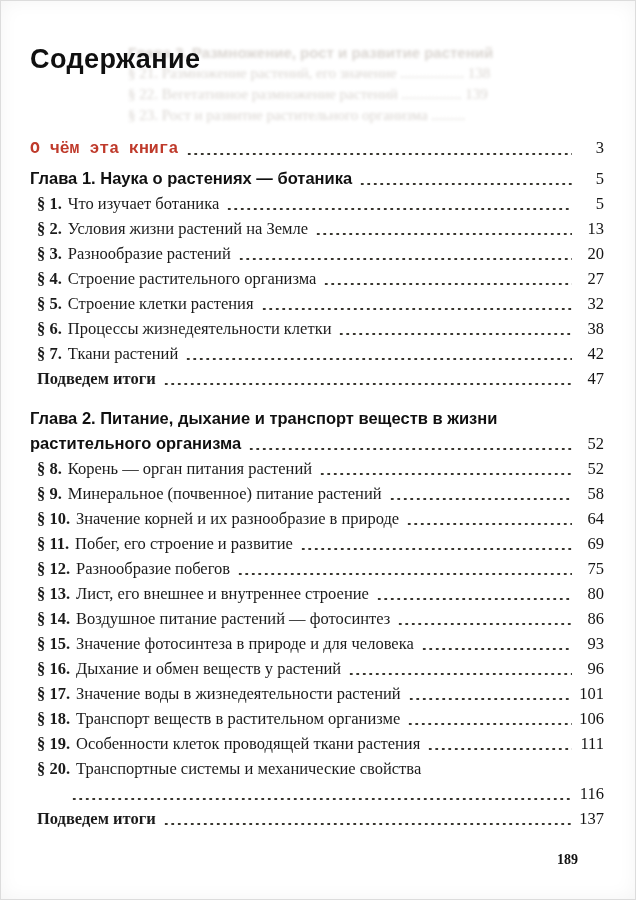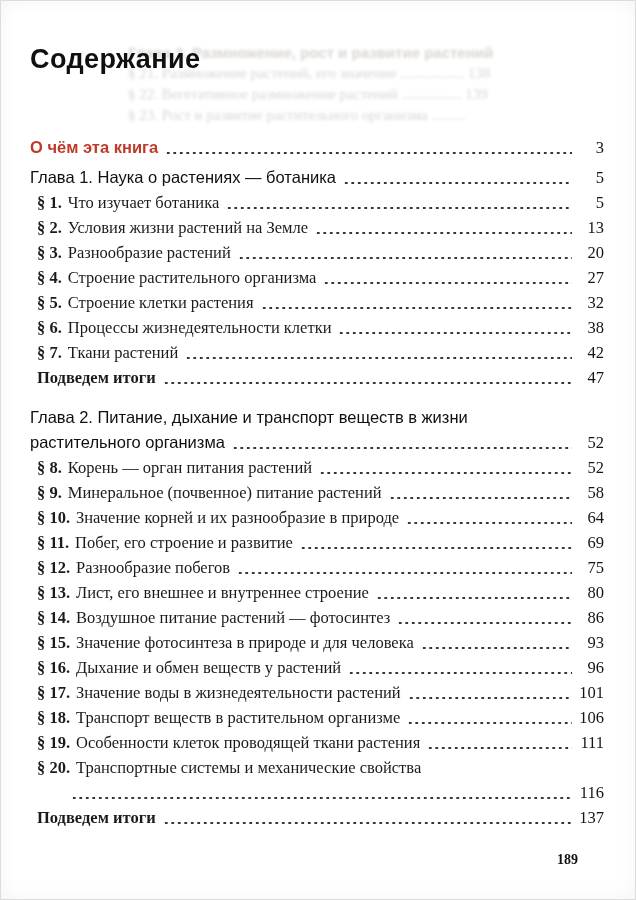--- a/index.html
+++ b/index.html
@@ -60,28 +60,28 @@
     line-height: 25px;
     font-size: 16.5px;
   }
   .entry.section, .entry.summary { padding-left: 7px; }
   .lbl {
     font-weight: 700;
     margin-right: 6px;
     white-space: nowrap;
   }
   .entry.front .txt {
-    font-family: Liberation Sans, sans-serif;
+    font-family: Liberation Mono, monospace;
     font-weight: 700;
     color: #bf3a2b;
     text-align: right;
   }
   .entry.chapter .txt {
     font-family: "Liberation Sans", sans-serif;
-    font-weight: 400;
+    font-weight: 700;
     color: #101010;
   }
   .entry.summary .txt { font-weight: 700; }
   .row.line2.hang { padding-left: 27px; }
   .lead {
     flex: 1 1 auto;
     align-self: stretch;
     margin: 0 5px 0 7px;
     background-image: radial-gradient(circle, #39362f 1.1px, rgba(0,0,0,0) 1.35px);
     background-size: 6.5px 4px;

